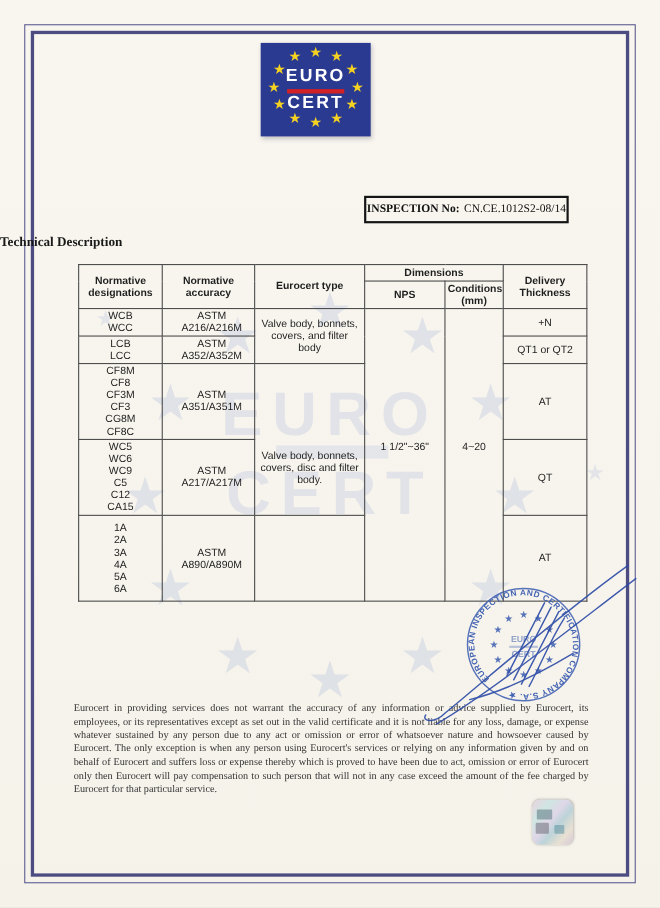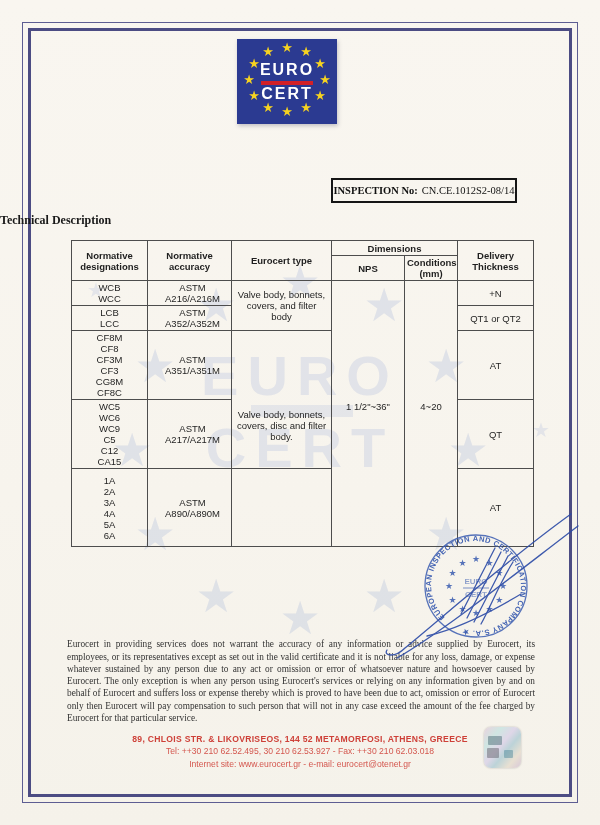--- a/index.html
+++ b/index.html
@@ -236,24 +236,19 @@
       <path d="M 92 120 L 126 54"></path>
       <path d="M 99 124 L 133 58"></path>
       <path d="M 86 116 L 120 50"></path>
       <path d="M 106 126 C 116 108 124 86 138 64"></path>
       <path d="M 52 138 C 78 132 106 120 146 96"></path>
     </g>
   </svg>
 
   <p class="disclaimer">Eurocert in providing services does not warrant the accuracy of any information or advice supplied by Eurocert, its employees, or its representatives except as set out in the valid certificate and it is not liable for any loss, damage, or expense whatever sustained by any person due to any act or omission or error of whatsoever nature and howsoever caused by Eurocert. The only exception is when any person using Eurocert's services or relying on any information given by and on behalf of Eurocert and suffers loss or expense thereby which is proved to have been due to act, omission or error of Eurocert only then Eurocert will pay compensation to such person that will not in any case exceed the amount of the fee charged by Eurocert for that particular service.</p>
 
-  <div class="footer">
-    <div class="footer-address">89, CHLOIS STR. &amp; LIKOVRISEOS, 144 52 METAMORFOSI, ATHENS, GREECE</div>
-    <div class="footer-phone">Tel: ++30 210 62.52.495, 30 210 62.53.927 - Fax: ++30 210 62.03.018</div>
-    <div class="footer-internet">Internet site: www.eurocert.gr - e-mail: eurocert@otenet.gr</div>
-  </div>
 
   <div class="hologram">
     <div class="holo-a"></div>
     <div class="holo-b"></div>
     <div class="holo-c"></div>
   </div>
 </div>
 
 </body></html>

